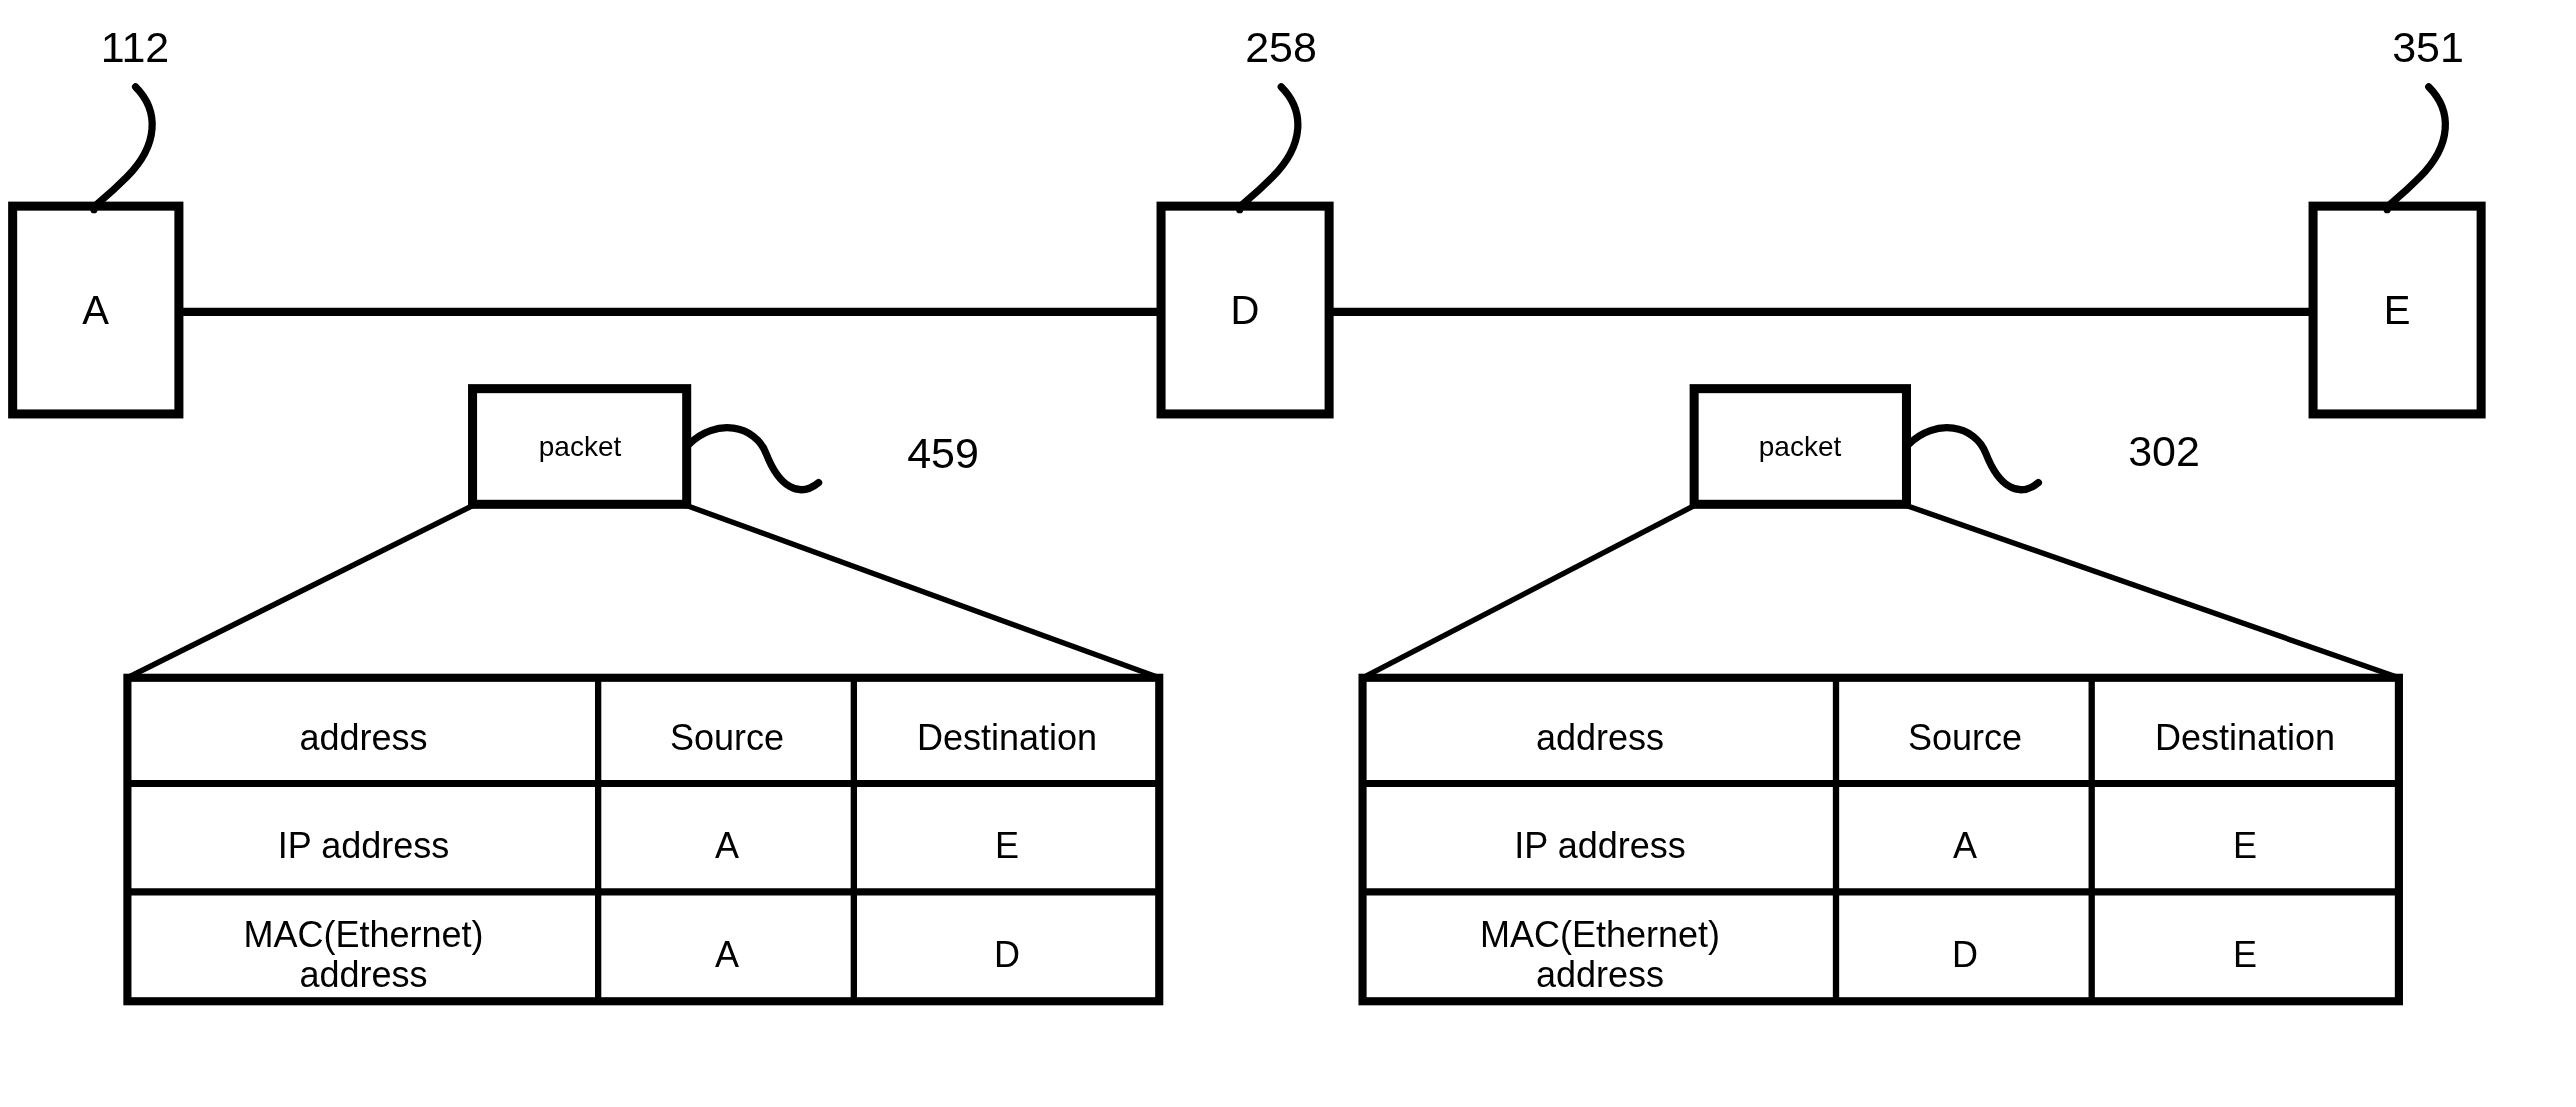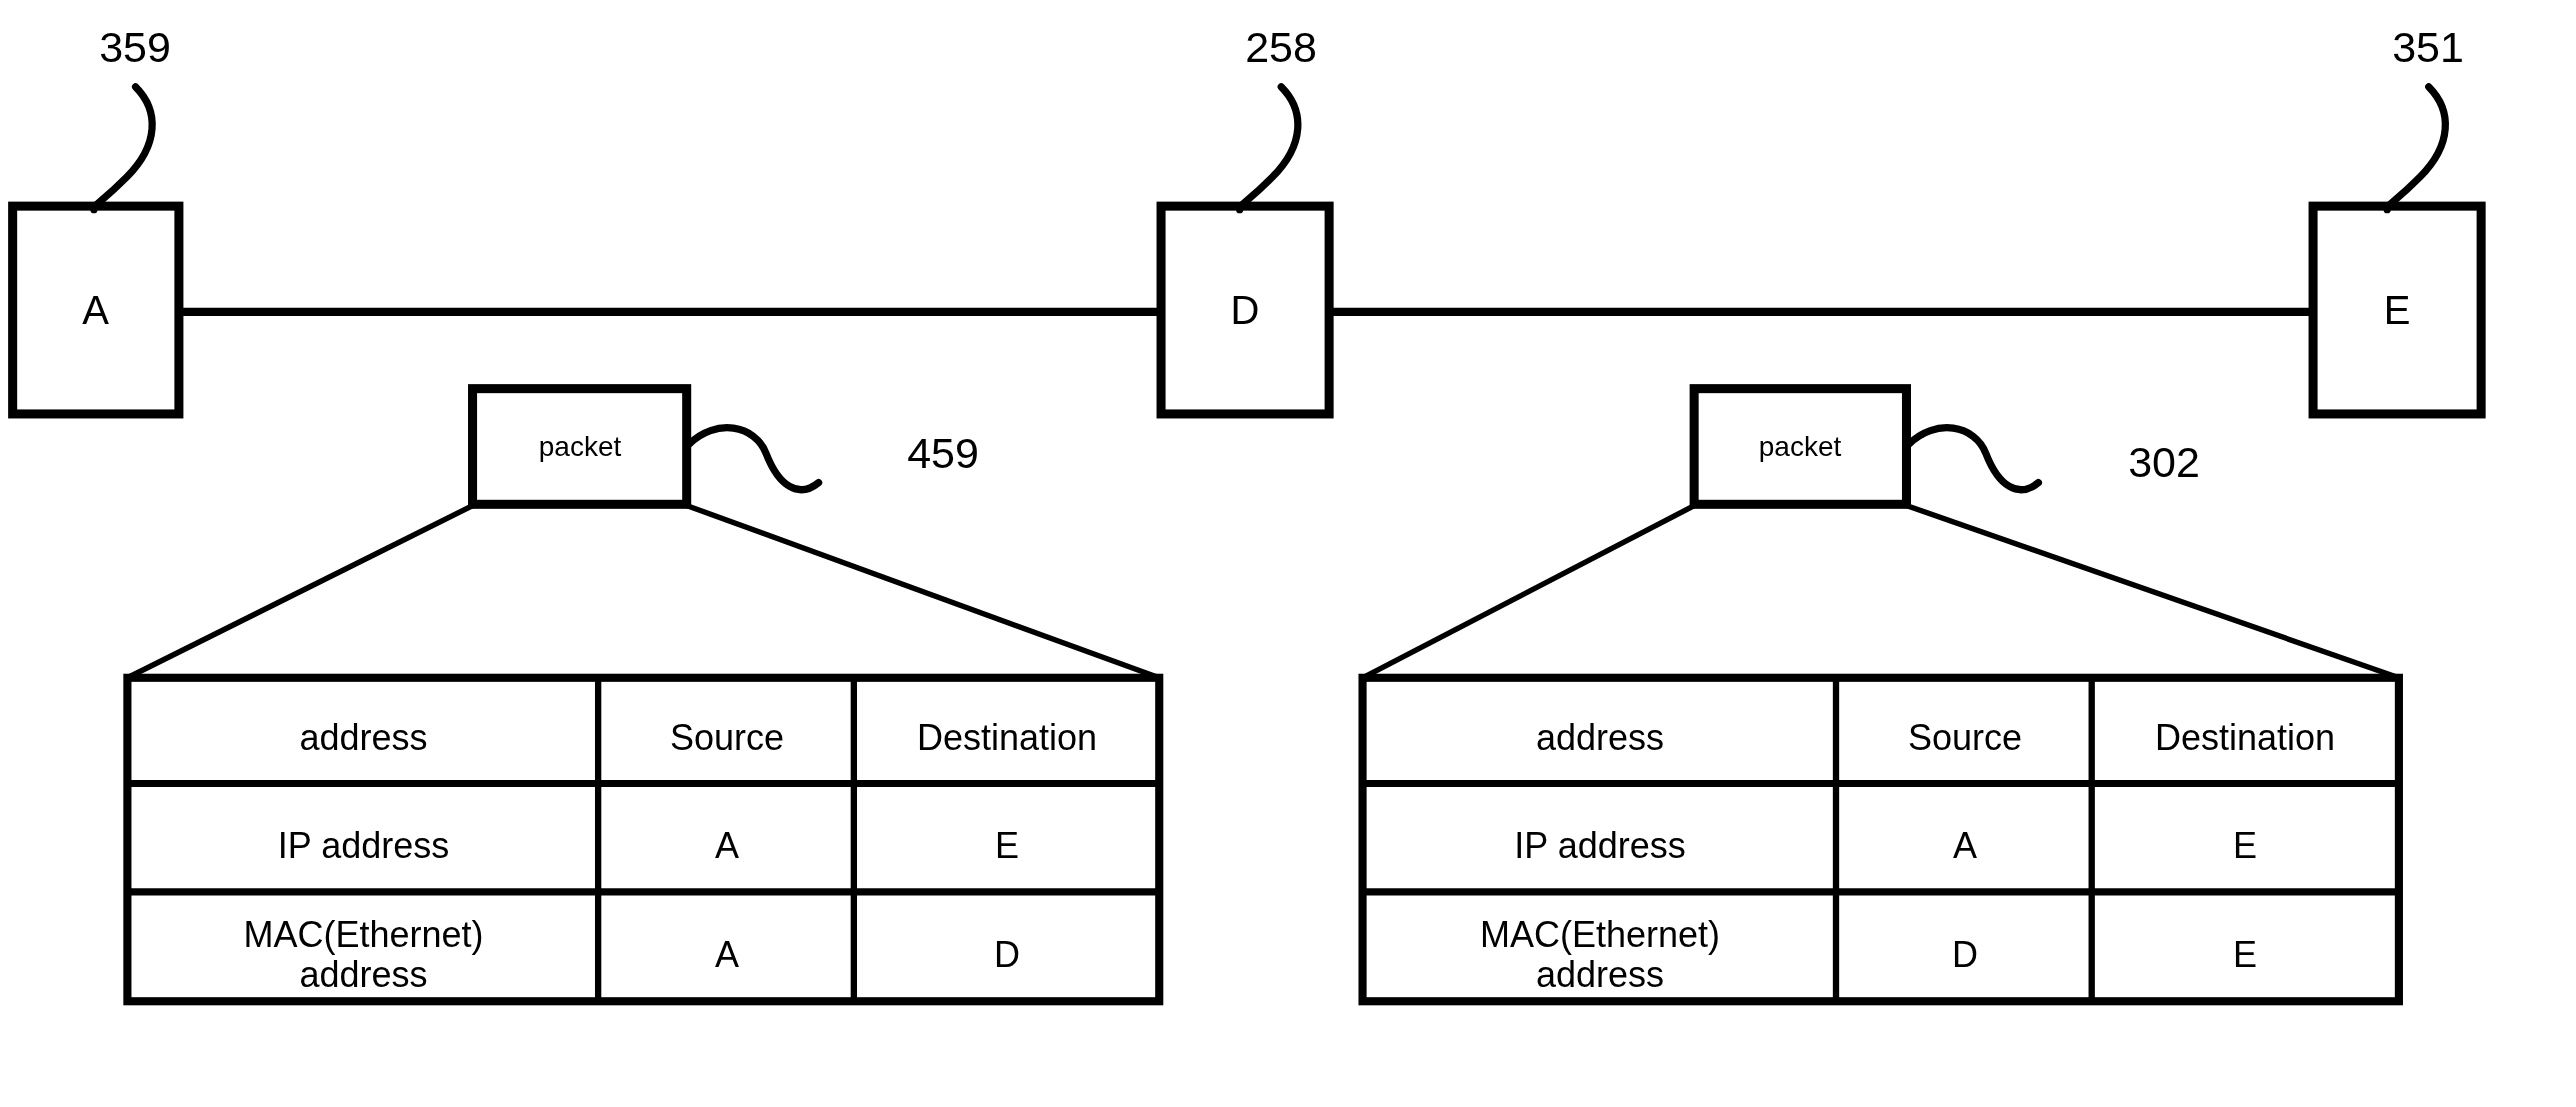--- a/index.html
+++ b/index.html
@@ -101,21 +101,21 @@
     <line x1="945" y1="750" x2="945" y2="1108" stroke="#000" stroke-width="7"></line>
 
     <rect x="1508" y="750" width="1147" height="358" fill="#fff" stroke="#000" stroke-width="9"></rect>
     <line x1="1508" y1="867" x2="2655" y2="867" stroke="#000" stroke-width="8"></line>
     <line x1="1508" y1="987" x2="2655" y2="987" stroke="#000" stroke-width="8"></line>
     <line x1="2032" y1="750" x2="2032" y2="1108" stroke="#000" stroke-width="7"></line>
     <line x1="2315" y1="750" x2="2315" y2="1108" stroke="#000" stroke-width="7"></line>
   </svg>
 
   <div class="centerer" style="left:72px; top:20px; width:126px; height:56px;">
-    <span class="ref-label">359</span>
+    <span class="ref-label">112</span>
   </div>
   <div class="centerer" style="left:1218px; top:20px; width:126px; height:56px;">
     <span class="ref-label">258</span>
   </div>
   <div class="centerer" style="left:2365px; top:20px; width:126px; height:56px;">
     <span class="ref-label">351</span>
   </div>
 
   <div class="centerer" style="left:12.6px; top:206px; width:166px; height:208px;">
     <span class="node-label">A</span>
@@ -130,21 +130,21 @@
   <div class="centerer" style="left:473px; top:389px; width:214px; height:116px;">
     <span class="packet-label">packet</span>
   </div>
   <div class="centerer" style="left:1694px; top:389px; width:212px; height:116px;">
     <span class="packet-label">packet</span>
   </div>
 
   <div class="centerer" style="left:875px; top:426px; width:136px; height:56px;">
     <span class="ref-label">459</span>
   </div>
-  <div class="centerer" style="left:2096px; top:435px; width:136px; height:56px;">
+  <div class="centerer" style="left:2096px; top:424px; width:136px; height:56px;">
     <span class="ref-label">302</span>
   </div>
 
   <div class="centerer" style="left:131px; top:679px; width:465px; height:102px;">
     <span class="cell-text">address</span>
   </div>
   <div class="centerer" style="left:602px; top:679px; width:250px; height:102px;">
     <span class="cell-text">Source</span>
   </div>
   <div class="centerer" style="left:857px; top:679px; width:300px; height:102px;">

